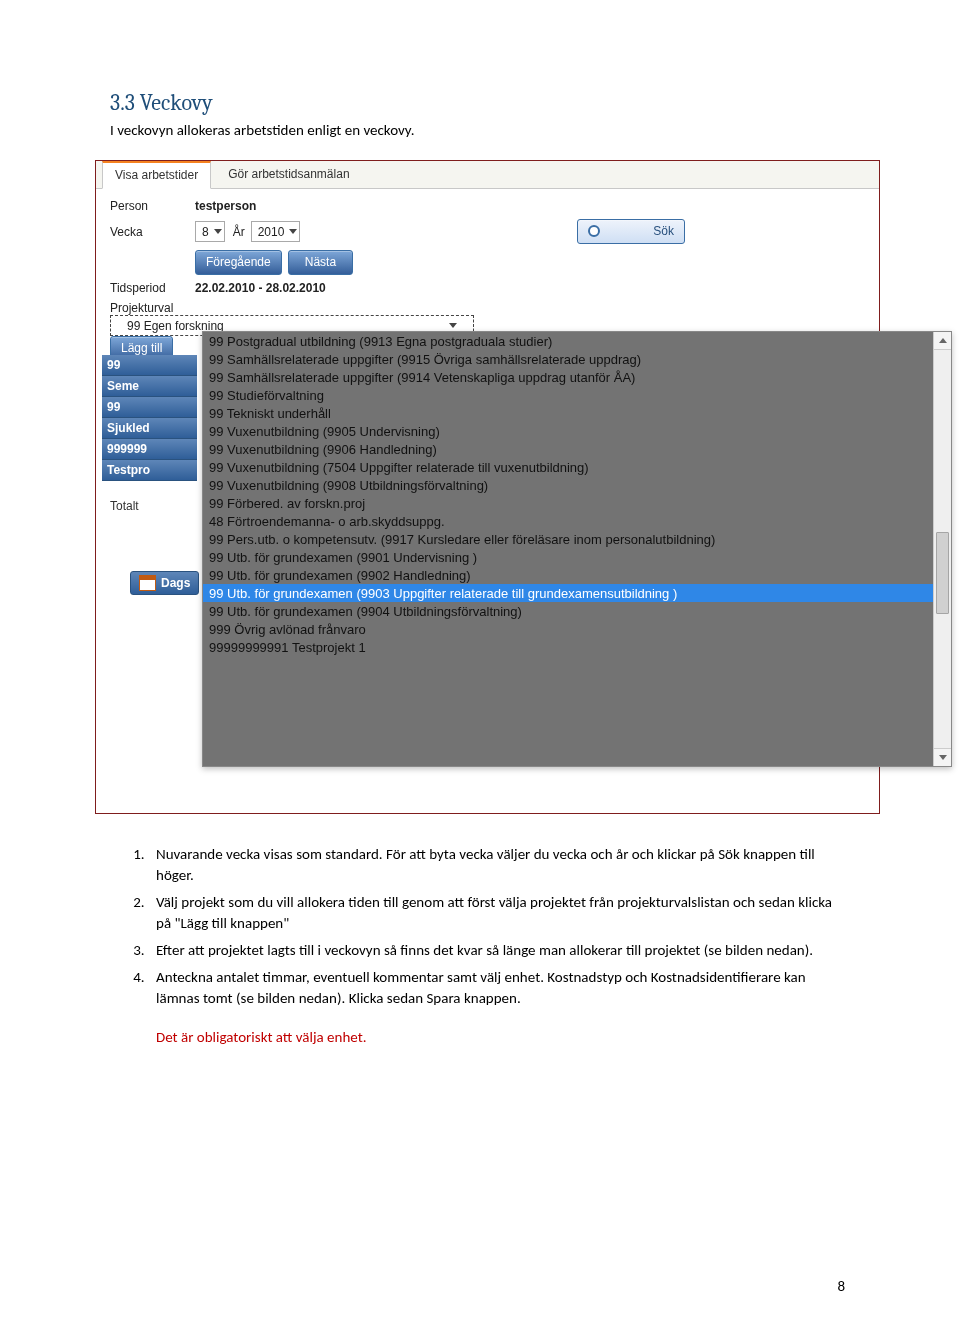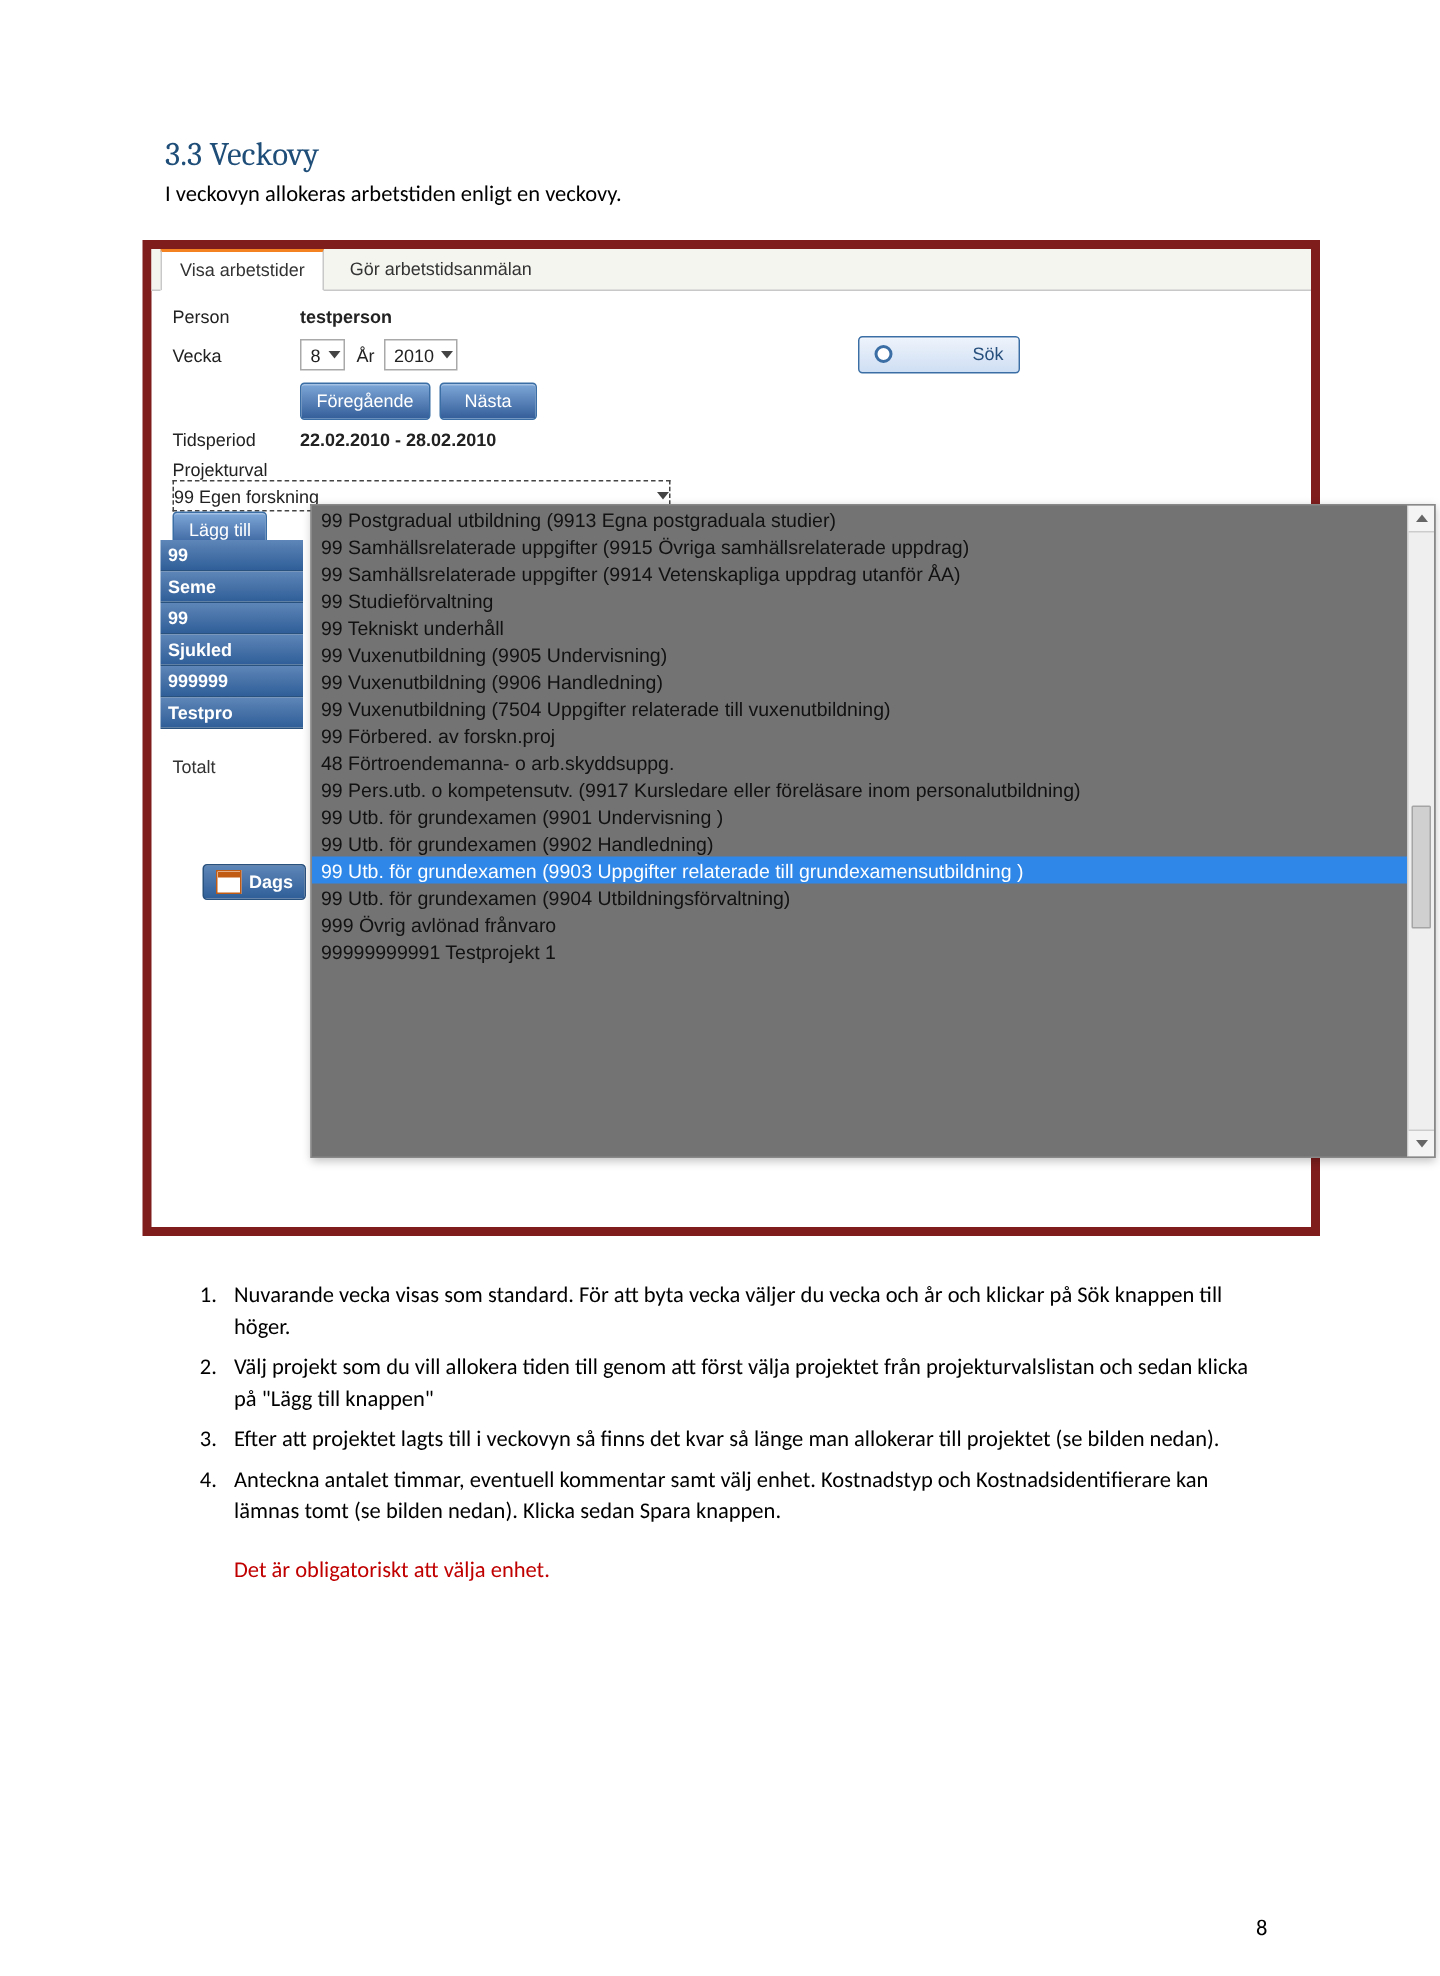--- a/index.html
+++ b/index.html
@@ -12,21 +12,21 @@
   }
   h2.section-title{
     color:#1f4e79;
     font-family:"Cambria", Georgia, serif;
     font-weight:normal;
     font-size:22px;
     margin:0 0 4px 0;
   }
   p{margin:0 0 20px 0; line-height:1.35;}
   .screenshot{
-    border:6px solid #7f1d1d;
+    border:1px solid #7f1d1d;
     background:#fff;
     position:relative;
     margin-left:-15px;
     margin-right:-30px;
   }
   .tabs{
     border-bottom:1px solid #c8c8c8;
     background:#f5f5f0;
     display:flex;
     padding-left:6px;
@@ -84,21 +84,21 @@
     width:8px;height:8px;border-radius:50%;border:2px solid #3a6ea5;background:#fff;margin-right:5px;
   }
   .btn.sok{
     background:linear-gradient(#eef3fb,#cfdff4);color:#28507d;
   }
   .project-select{
     border:1px dashed #444;
     height:19px;
     width:330px;
     display:flex;align-items:center;
-    padding:0 0;
+    padding:0 16px;
     font-size:12px;
     background:#fff;
   }
   .project-select .chev{
     margin-left:auto;
     width:0;height:0;border-left:4px solid transparent;border-right:4px solid transparent;border-top:5px solid #444;
   }
   .row.projekturval{align-items:flex-start;flex-direction:column;}
   .dropdown-box{
     position:absolute;
@@ -269,20 +269,21 @@
   <div class="dropdown-box">
     <div class="dropdown-items" id="dropdown-items">
         <div class="item">99 Postgradual utbildning (9913 Egna postgraduala studier)</div>
         <div class="item">99 Samhällsrelaterade uppgifter (9915 Övriga samhällsrelaterade uppdrag)</div>
         <div class="item">99 Samhällsrelaterade uppgifter (9914 Vetenskapliga uppdrag utanför ÅA)</div>
         <div class="item">99 Studieförvaltning</div>
         <div class="item">99 Tekniskt underhåll</div>
         <div class="item">99 Vuxenutbildning (9905 Undervisning)</div>
         <div class="item">99 Vuxenutbildning (9906 Handledning)</div>
         <div class="item">99 Vuxenutbildning (7504 Uppgifter relaterade till vuxenutbildning)</div>
+        <div class="item">99 Vuxenutbildning (9908 Utbildningsförvaltning)</div>
         <div class="item">99 Förbered. av forskn.proj</div>
         <div class="item">48 Förtroendemanna- o arb.skyddsuppg.</div>
         <div class="item">99 Pers.utb. o kompetensutv. (9917 Kursledare eller föreläsare inom personalutbildning)</div>
         <div class="item">99 Utb. för grundexamen (9901 Undervisning )</div>
         <div class="item">99 Utb. för grundexamen (9902 Handledning)</div>
         <div class="item selected">99 Utb. för grundexamen (9903 Uppgifter relaterade till grundexamensutbildning )</div>
         <div class="item">99 Utb. för grundexamen (9904 Utbildningsförvaltning)</div>
         <div class="item">999 Övrig avlönad frånvaro</div>
         <div class="item">99999999991 Testprojekt 1</div>
       </div>

